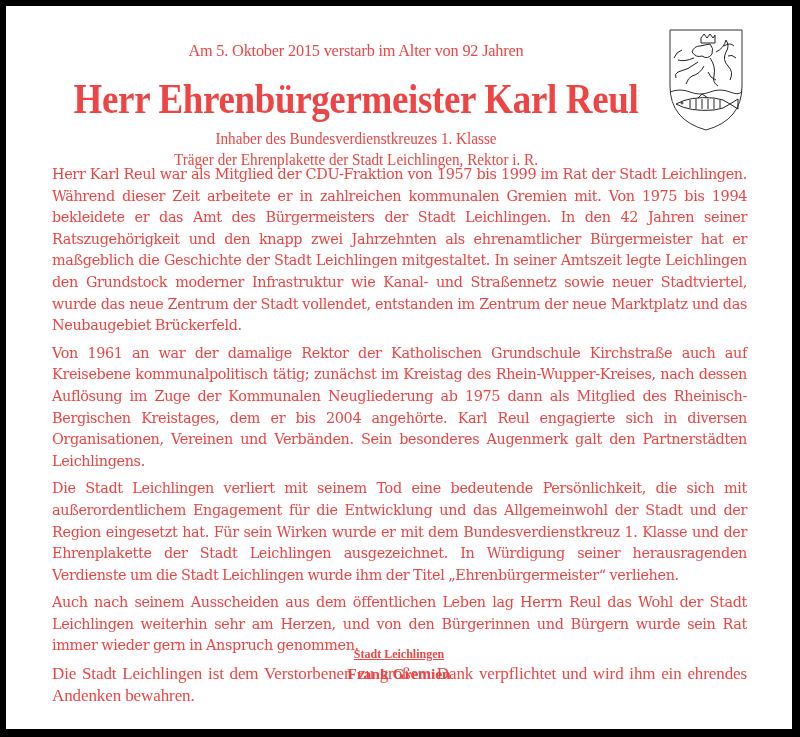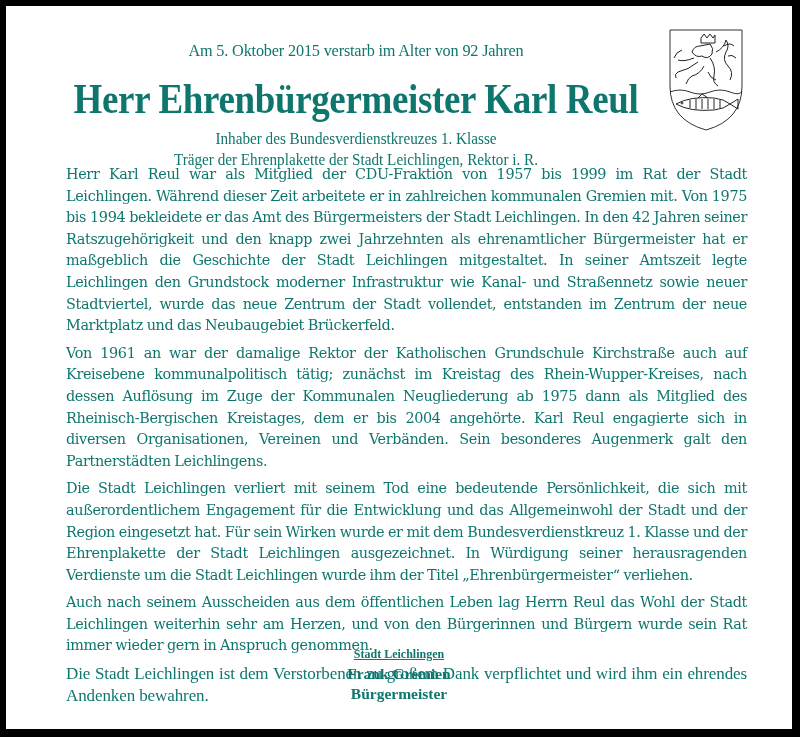--- a/index.html
+++ b/index.html
@@ -1,21 +1,21 @@
 <!DOCTYPE html>
 <html><head>
 <meta charset="utf-8">
 <style>
   html, body { margin: 0; padding: 0; }
   body {
     width: 800px; height: 737px; background: #000; position: relative; overflow: hidden;
   }
   .page {
     position: absolute; left: 6px; top: 6px; width: 786px; height: 723px;
-    background: #fff; color: #0f766e;
+    background: #fff; color: #ef4444;
     font-family: "DejaVu Serif", "Liberation Serif", serif;
   }
   .subhead {
     position: absolute; left: 0; width: 700px; top: 34px; text-align: center;
     font-family: "Liberation Serif", serif; font-size: 17.5px; letter-spacing: -0.2px;
     transform: scaleX(0.93); transform-origin: center;
   }
   .title {
     position: absolute; left: 0; width: 700px; top: 68px; text-align: center;
     font-family: "Liberation Serif", serif; font-weight: bold; font-size: 43px;
@@ -27,21 +27,21 @@
     transform: scaleX(0.92); transform-origin: center;
   }
   .crest {
     position: absolute; left: 662px; top: 22px; width: 76px; height: 104px;
   }
   .body {
     position: absolute; left: 46px; top: 158px; width: 695px;
     font-family: "DejaVu Serif", serif; font-size: 14.4px; line-height: 21.6px;
     text-align: justify; letter-spacing: -0.35px; word-spacing: -0.5px;
   }
-  .body p { margin: 0 0 6px 14px; }
+  .body p { margin: 0 0 6px 0; }
   .body p.narrow {
     font-family: "Liberation Serif", serif; font-size: 17px; letter-spacing: -0.1px; word-spacing: 0;
   }
   .signature {
     position: absolute; left: 0; width: 786px; top: 638px; text-align: center;
     font-family: "Liberation Serif", serif; font-weight: bold; font-size: 15.5px; line-height: 20px;
   }
   .signature div.line1 { font-size: 12px; text-decoration: underline; }
 </style>
 </head>
@@ -84,16 +84,15 @@
     <p>Herr Karl Reul war als Mitglied der CDU-Fraktion von 1957 bis 1999 im Rat der Stadt Leichlingen. Während dieser Zeit arbeitete er in zahlreichen kommunalen Gremien mit. Von 1975 bis 1994 bekleidete er das Amt des Bürgermeisters der Stadt Leichlingen. In den 42 Jahren seiner Ratszugehörigkeit und den knapp zwei Jahrzehnten als ehrenamtlicher Bürgermeister hat er maßgeblich die Geschichte der Stadt Leichlingen mitgestaltet. In seiner Amtszeit legte Leichlingen den Grundstock moderner Infrastruktur wie Kanal- und Straßennetz sowie neuer Stadtviertel, wurde das neue Zentrum der Stadt vollendet, entstanden im Zentrum der neue Marktplatz und das Neubaugebiet Brückerfeld.</p>
     <p>Von 1961 an war der damalige Rektor der Katholischen Grundschule Kirchstraße auch auf Kreisebene kommunalpolitisch tätig; zunächst im Kreistag des Rhein-Wupper-Kreises, nach dessen Auflösung im Zuge der Kommunalen Neugliederung ab 1975 dann als Mitglied des Rheinisch-Bergischen Kreistages, dem er bis 2004 angehörte. Karl Reul engagierte sich in diversen Organisationen, Vereinen und Verbänden. Sein besonderes Augenmerk galt den Partnerstädten Leichlingens.</p>
     <p>Die Stadt Leichlingen verliert mit seinem Tod eine bedeutende Persönlichkeit, die sich mit außerordentlichem Engagement für die Entwicklung und das Allgemeinwohl der Stadt und der Region eingesetzt hat. Für sein Wirken wurde er mit dem Bundesverdienstkreuz 1. Klasse und der Ehrenplakette der Stadt Leichlingen ausgezeichnet. In Würdigung seiner herausragenden Verdienste um die Stadt Leichlingen wurde ihm der Titel „Ehrenbürgermeister“ verliehen.</p>
     <p>Auch nach seinem Ausscheiden aus dem öffentlichen Leben lag Herrn Reul das Wohl der Stadt Leichlingen weiterhin sehr am Herzen, und von den Bürgerinnen und Bürgern wurde sein Rat immer wieder gern in Anspruch genommen.</p>
     <p class="narrow">Die Stadt Leichlingen ist dem Verstorbenen zu großem Dank verpflichtet und wird ihm ein ehrendes Andenken bewahren.</p>
   </div>
 
   <div class="signature">
     <div class="line1">Stadt Leichlingen</div>
     <div>Frank Gremien</div>
-    <div>Bürgermeister</div>
   </div>
 
 </div>
 
 </body></html>

